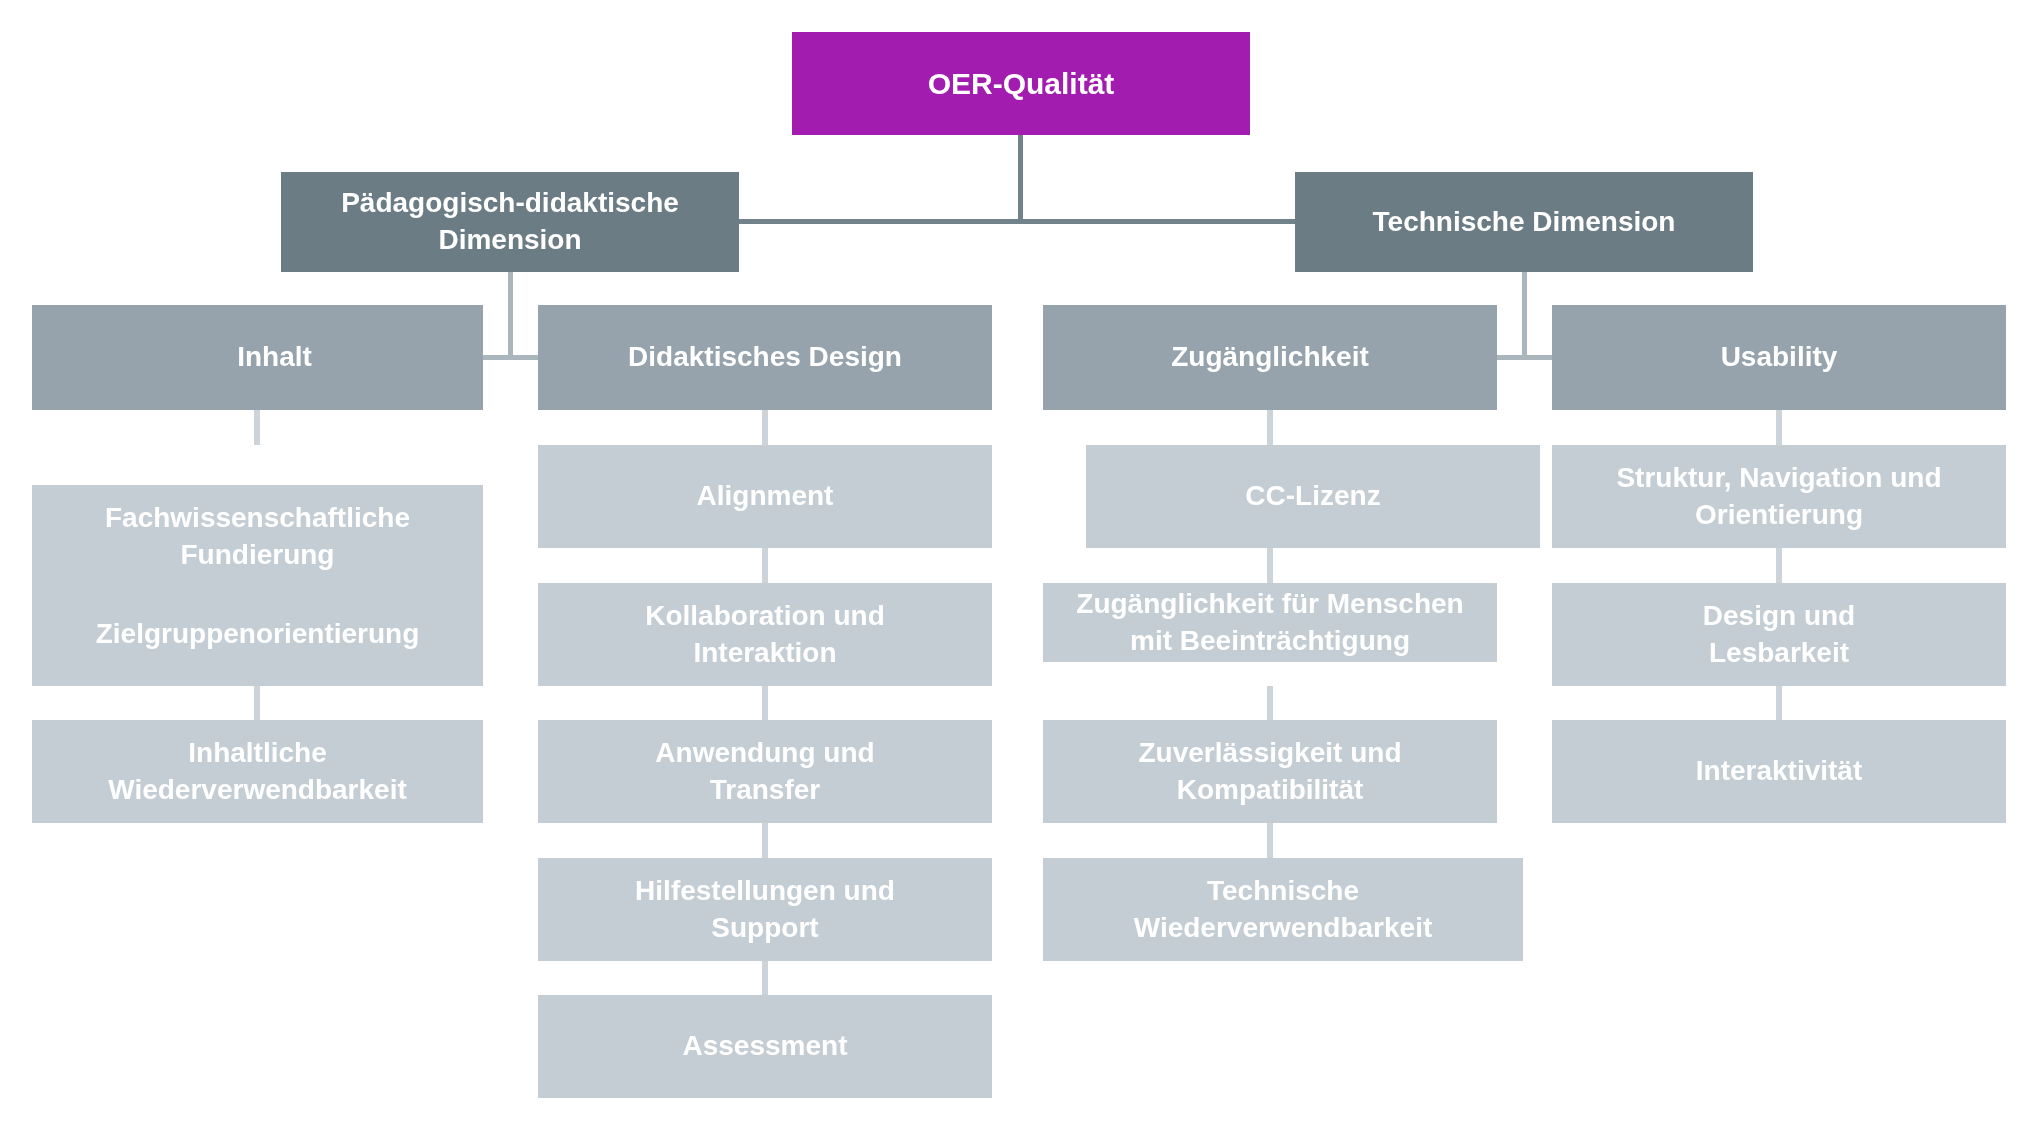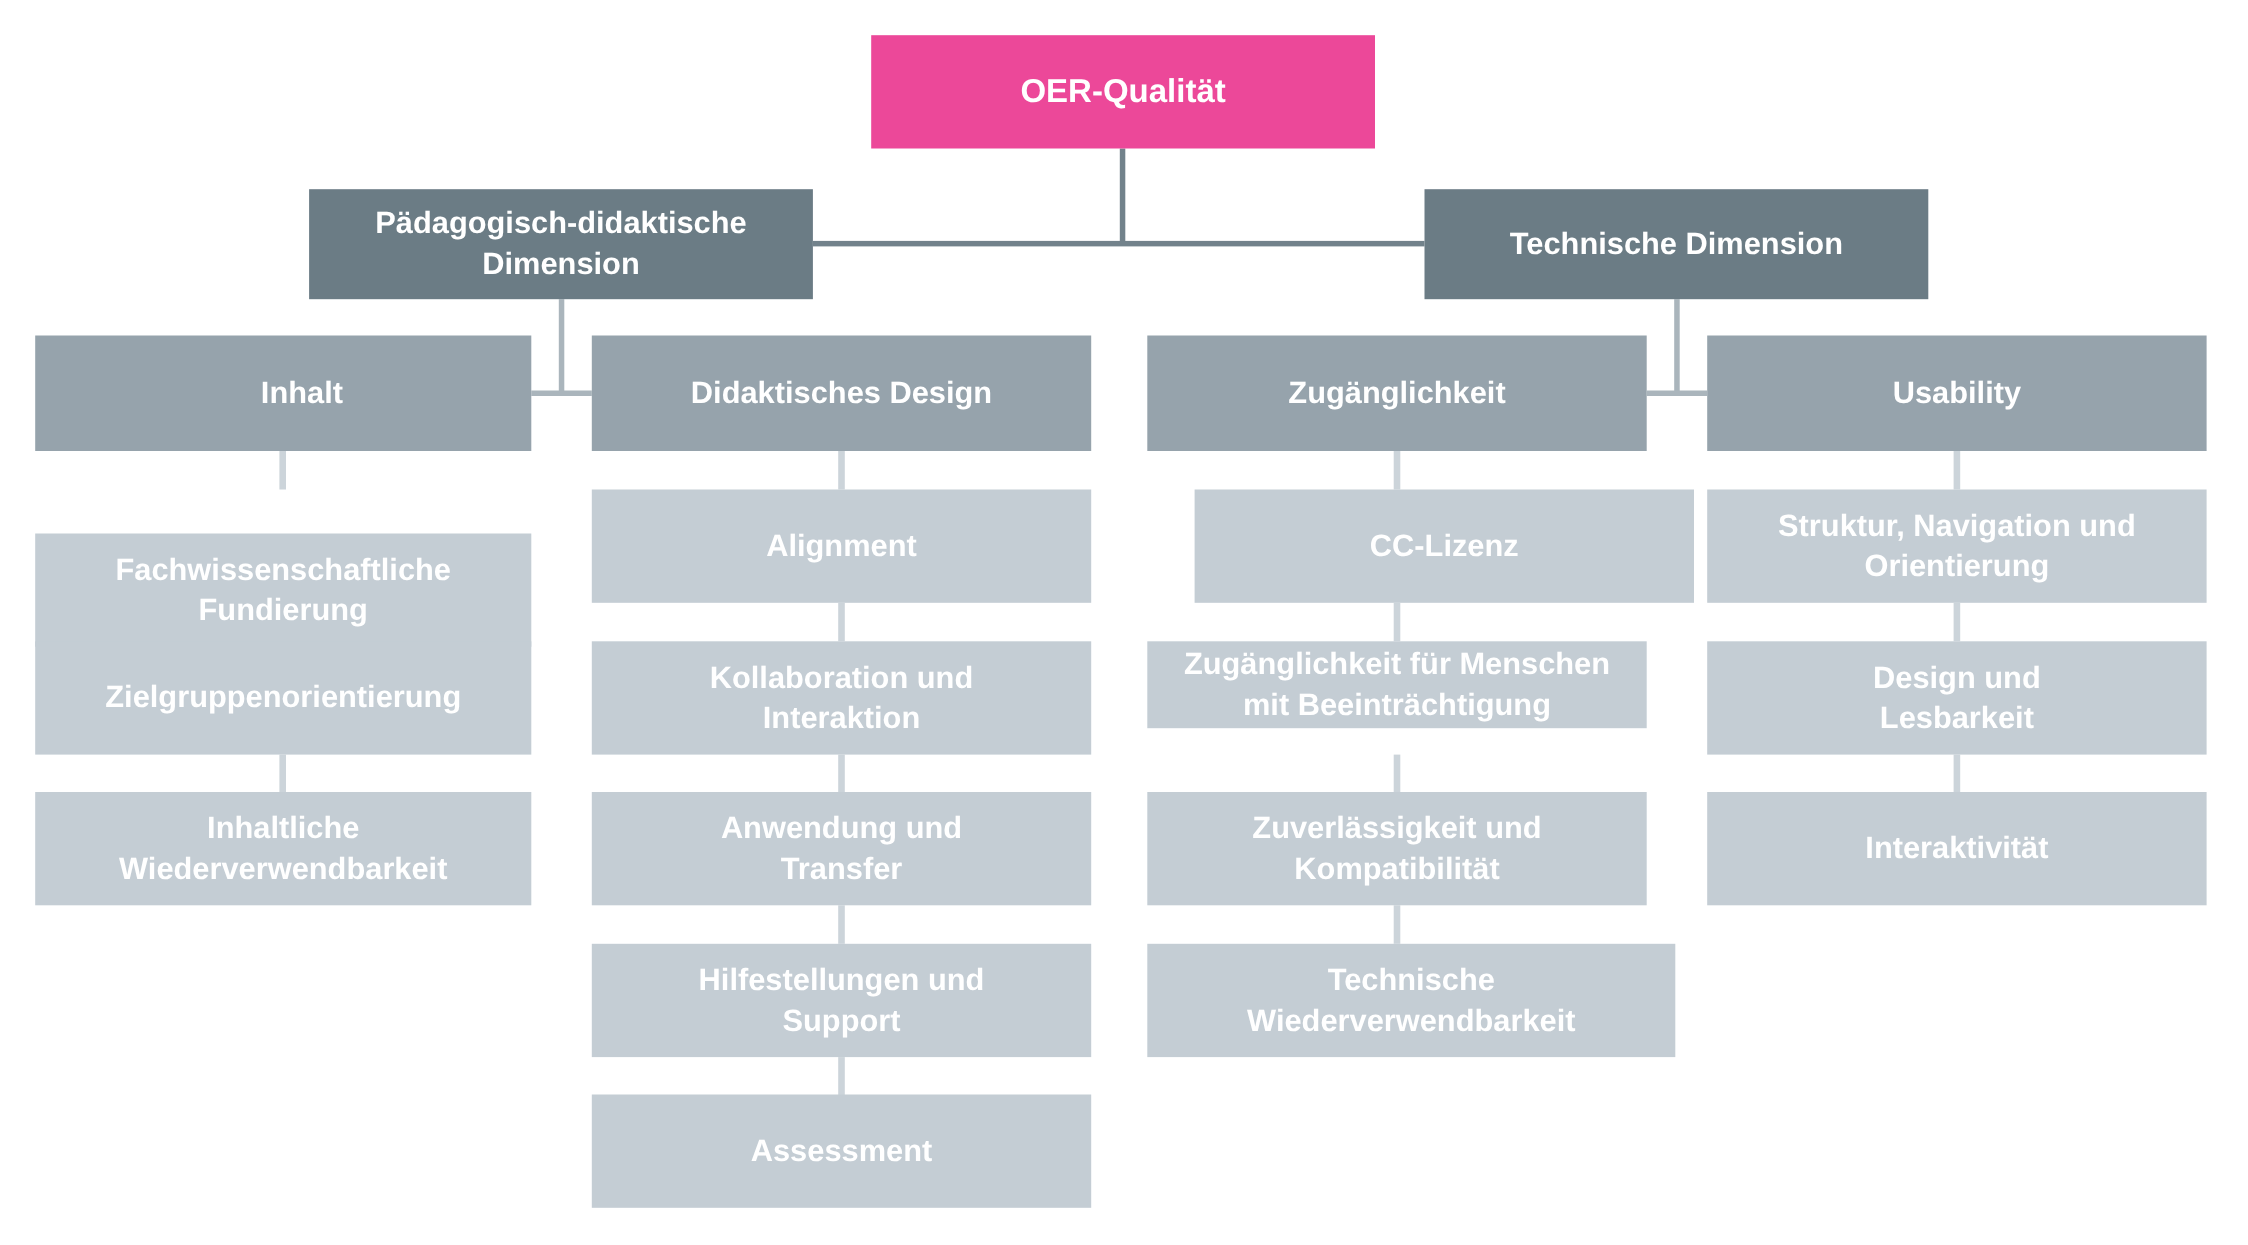--- a/index.html
+++ b/index.html
@@ -22,21 +22,21 @@
     justify-content: center;
     text-align: center;
     color: #ffffff;
     font-weight: bold;
     font-size: 28px;
     line-height: 1.32;
     white-space: pre-line;
     box-sizing: border-box;
     padding: 0 10px;
   }
-  .lvl-root { background: #ec4899; }
+  .lvl-root { background: #a21caf; }
   .lvl-dim  { background: #6b7c85; }
   .lvl-cat  { background: #96a3ac; }
   .lvl-crit { background: #c4cdd4; }
   .line { position: absolute; }
   .line-root { background: #72828b; }
   .line-dim  { background: #aab5bc; }
   .line-crit { background: #ccd4da; }
 </style>
 </head>
 <body>

